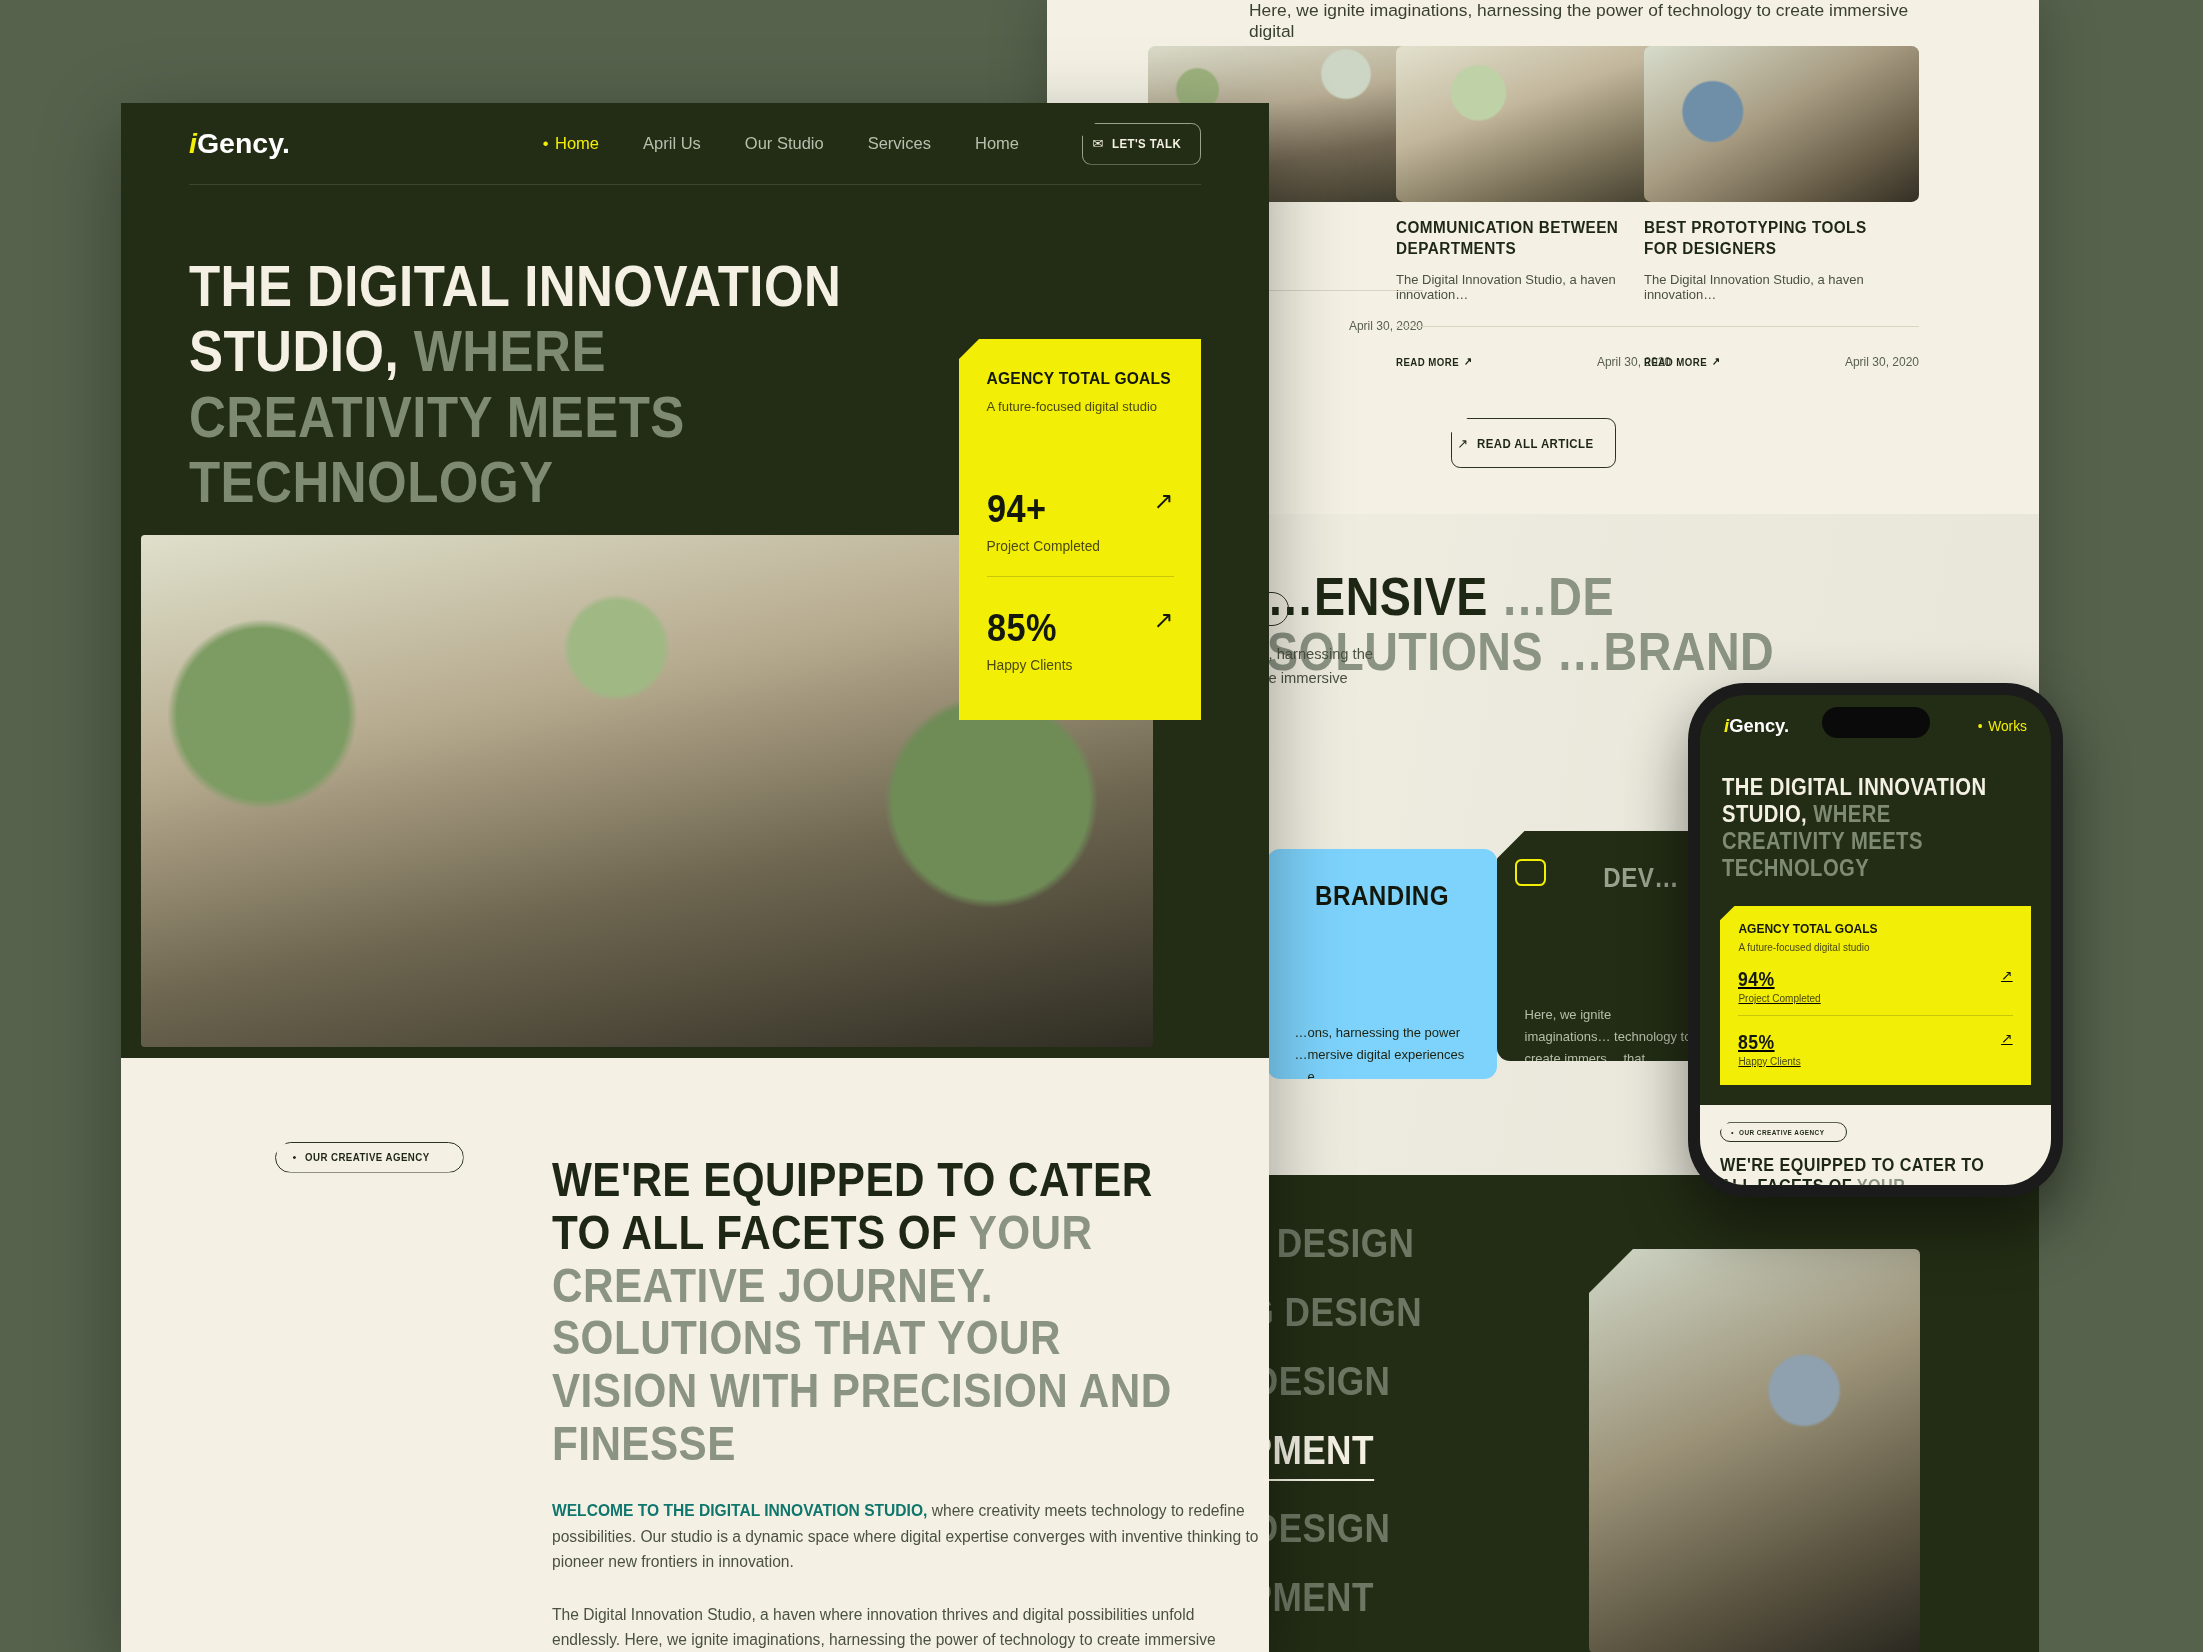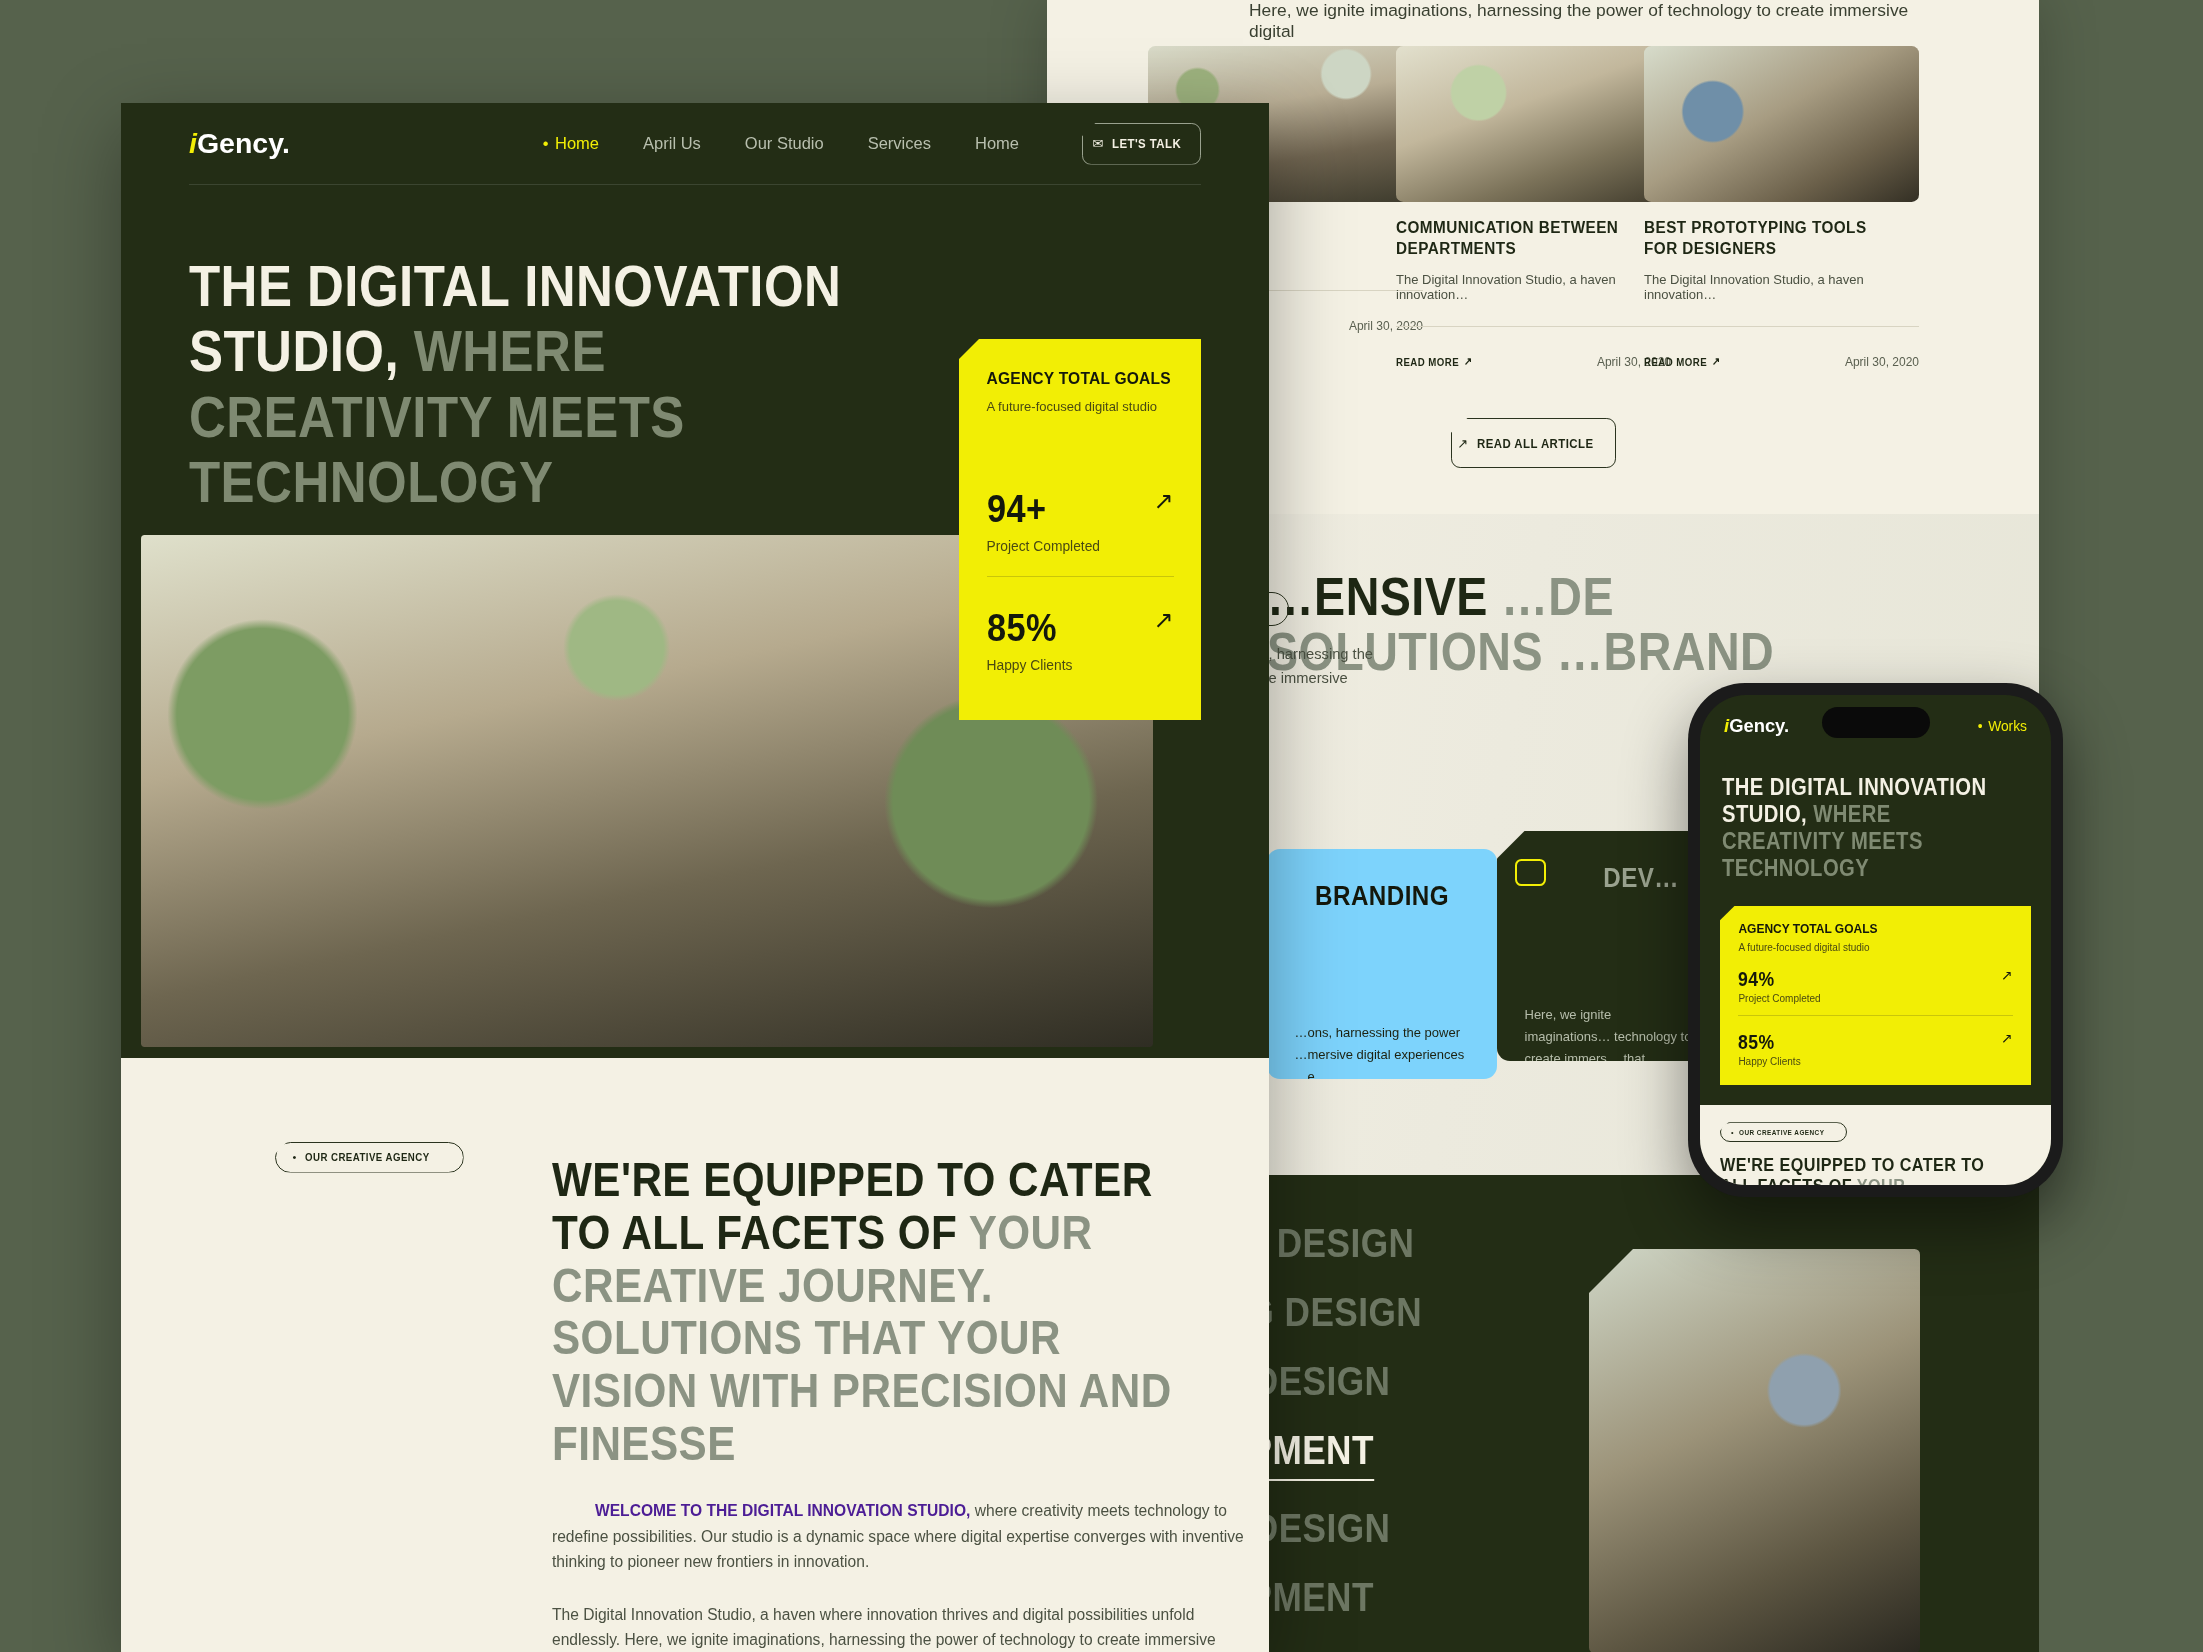--- a/index.html
+++ b/index.html
@@ -131,21 +131,21 @@
   #agency-pill{
     position:absolute; left:154px; top:84px; padding:8.3px 16.5px;
     border:1.2px solid #2a331e; border-radius:16.5px; font-size:11px; color:#1e2714;
     display:flex; align-items:center; gap:8.3px;
     clip-path: polygon(12px 0,100% 0,100% 100%,0 100%,0 12px);
   }
   #lower-h2{ margin-left:363px; width:735px; font-size:48px; line-height:1.1; color:#1e2714; }
   #lower-h2 .mut{ color:#8b9383; }
   .para{ margin-left:363px; width:707px; font-size:15.6px; line-height:1.62;
          color:#4b5142; margin-top:27.5px; }
-  .para b{ color:#4c1d95; font-weight:700;margin-left:43px; }
+  .para b{ color:#0f766e; font-weight:700; }
 
   
   #phone{
     position:absolute; left:1688px; top:683px; width:375px; height:514px;
     background:#1b1b1b; border-radius:57px; padding:12px;
     box-shadow:0 27.5px 64px rgba(0,0,0,.45);
   }
   #phone-screen{ width:100%; height:100%; border-radius:46px; overflow:hidden;
     background:#232d15; position:relative; }
   #island{ position:absolute; left:50%; top:12px; transform:translateX(-50%);
@@ -155,21 +155,21 @@
   #ph-logo{ font-size:18.4px; font-weight:700; color:#fff; }
   #ph-logo i{ color:#f2ee05; font-style:italic; }
   #ph-menu{ font-size:13.8px; color:#f2ee05; }
   #ph-menu::before{ content:"•"; margin-right:5.5px; }
   #ph-head{ margin:37px 22px 0; font-size:23px; line-height:1.17; color:#f4f1e4; }
   #ph-head .mut{ color:#7f8a72; }
   #ph-goals{ margin:24px 20px 0; background:#f2ee05; padding:16.5px 18.4px 18.4px;
     clip-path: polygon(14.7px 0,100% 0,100% 100%,0 100%,0 14.7px); }
   #ph-goals h5{ font-size:12px; color:#14180c; }
   #ph-goals .sub{ font-size:10px; color:#4a4a12; margin-top:5.5px; }
-  #ph-goals .stat{ margin-top:16.5px; }
+  #ph-goals .stat{ margin-top:16.5px;text-decoration:underline; }
   #ph-goals .num{ font-size:20px; }
   #ph-goals .stat-lbl{ font-size:10px; margin-top:3.7px; }
   #ph-goals .arrow{ font-size:13.8px; }
   #ph-goals .sep{ height:0.9px; background:#c9c60a; margin-top:11px; }
   #ph-lower{ margin:20px 0 0; background:#f4f1e4; padding:16.5px 20px 20px;
     min-height:184px; }
   #ph-agency-pill{ display:inline-flex; align-items:center; gap:5.5px;
     padding:4.6px 10px; border:0.9px solid #2a331e; border-radius:12px;
     font-size:7.3px; color:#1e2714;
     clip-path: polygon(8.3px 0,100% 0,100% 100%,0 100%,0 8.3px); }

